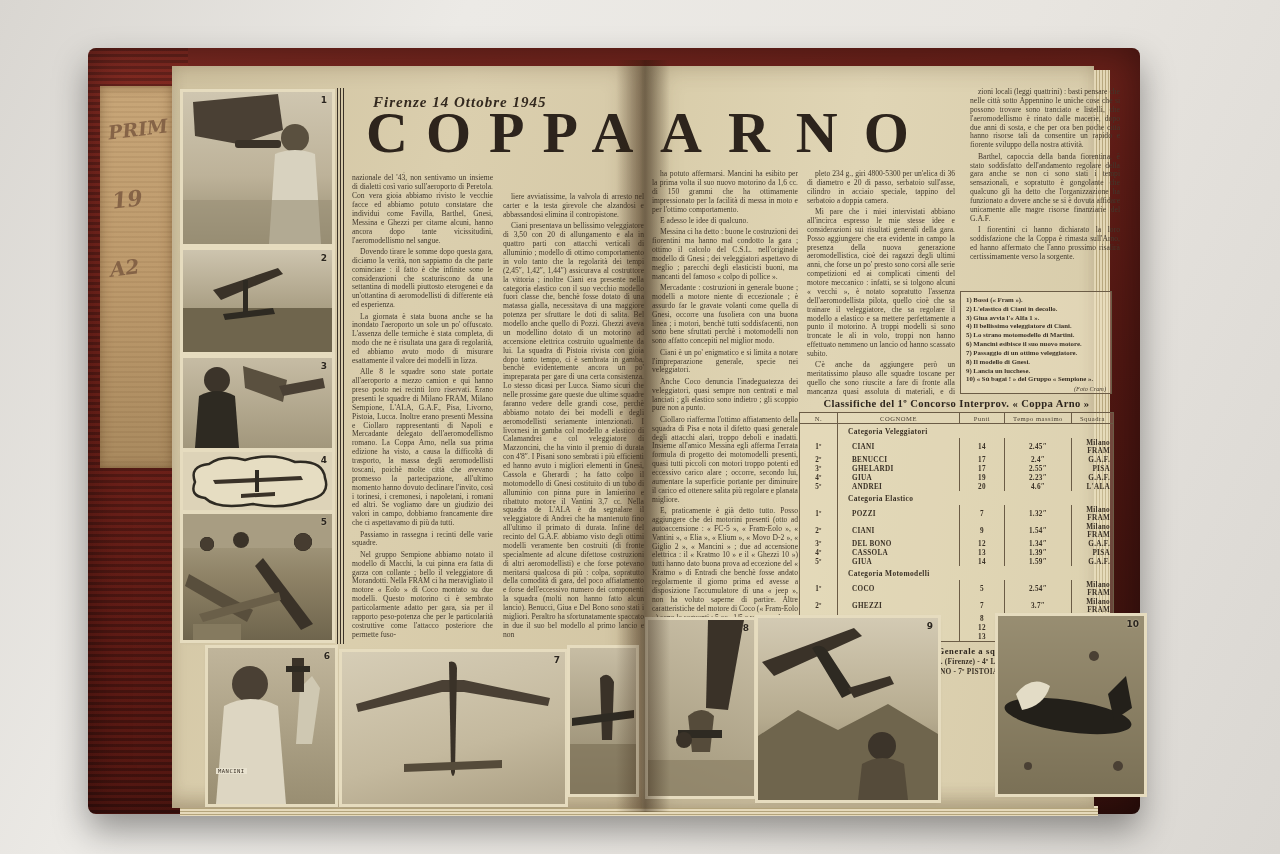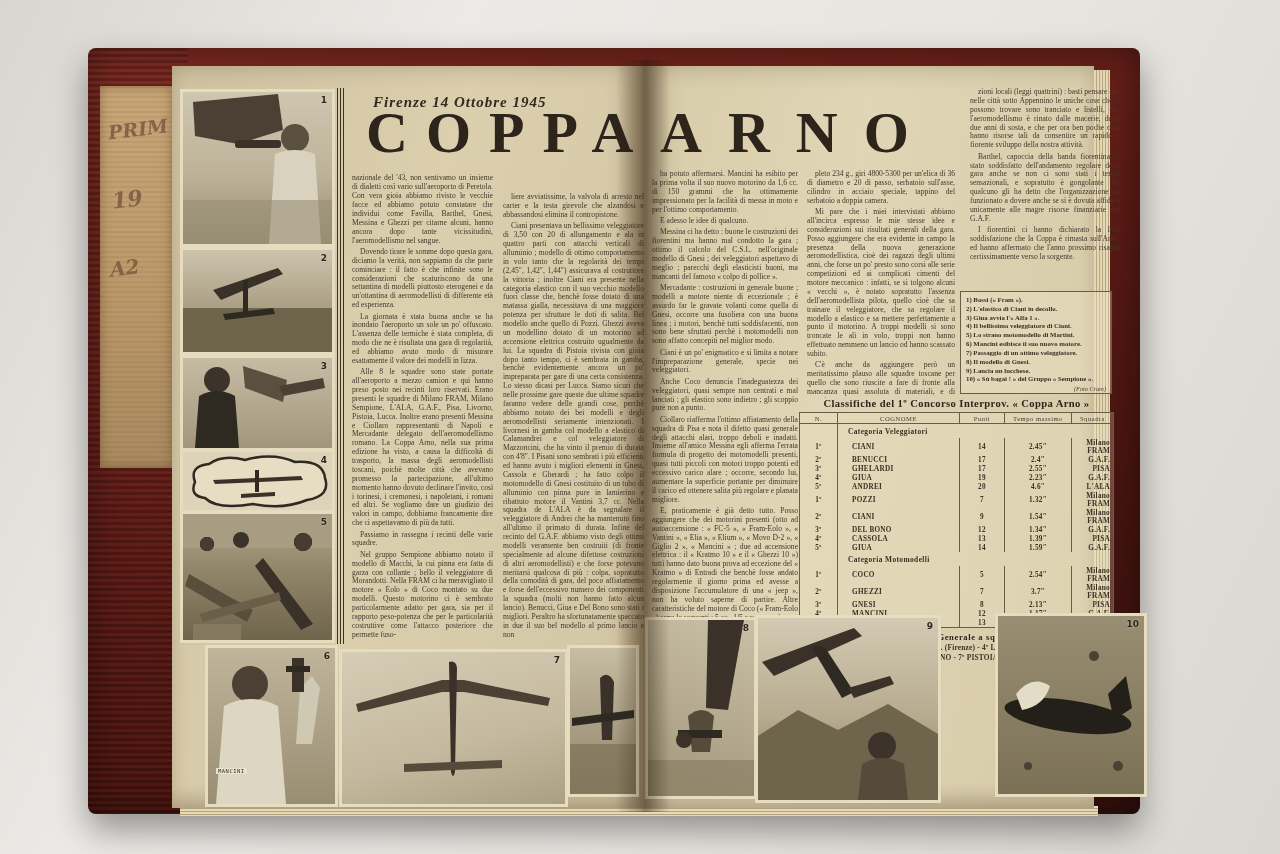--- a/index.html
+++ b/index.html
@@ -284,20 +284,24 @@
           <td class="time">2.23″</td>
           <td class="team">G.A.F.</td>
         </tr>
       <tr>
           <td class="rank">5º</td>
           <td class="name">ANDREI</td>
           <td class="pts">20</td>
           <td class="time">4.6″</td>
           <td class="team">L'ALA</td>
         </tr>
+      <tr class="cat">
+          <td class="rank"></td>
+          <td colspan="4">Categoria Elastico</td>
+        </tr>
       <tr>
           <td class="rank">1º</td>
           <td class="name">POZZI</td>
           <td class="pts">7</td>
           <td class="time">1.32″</td>
           <td class="team">Milano FRAM</td>
         </tr>
       <tr>
           <td class="rank">2º</td>
           <td class="name">CIANI</td>

